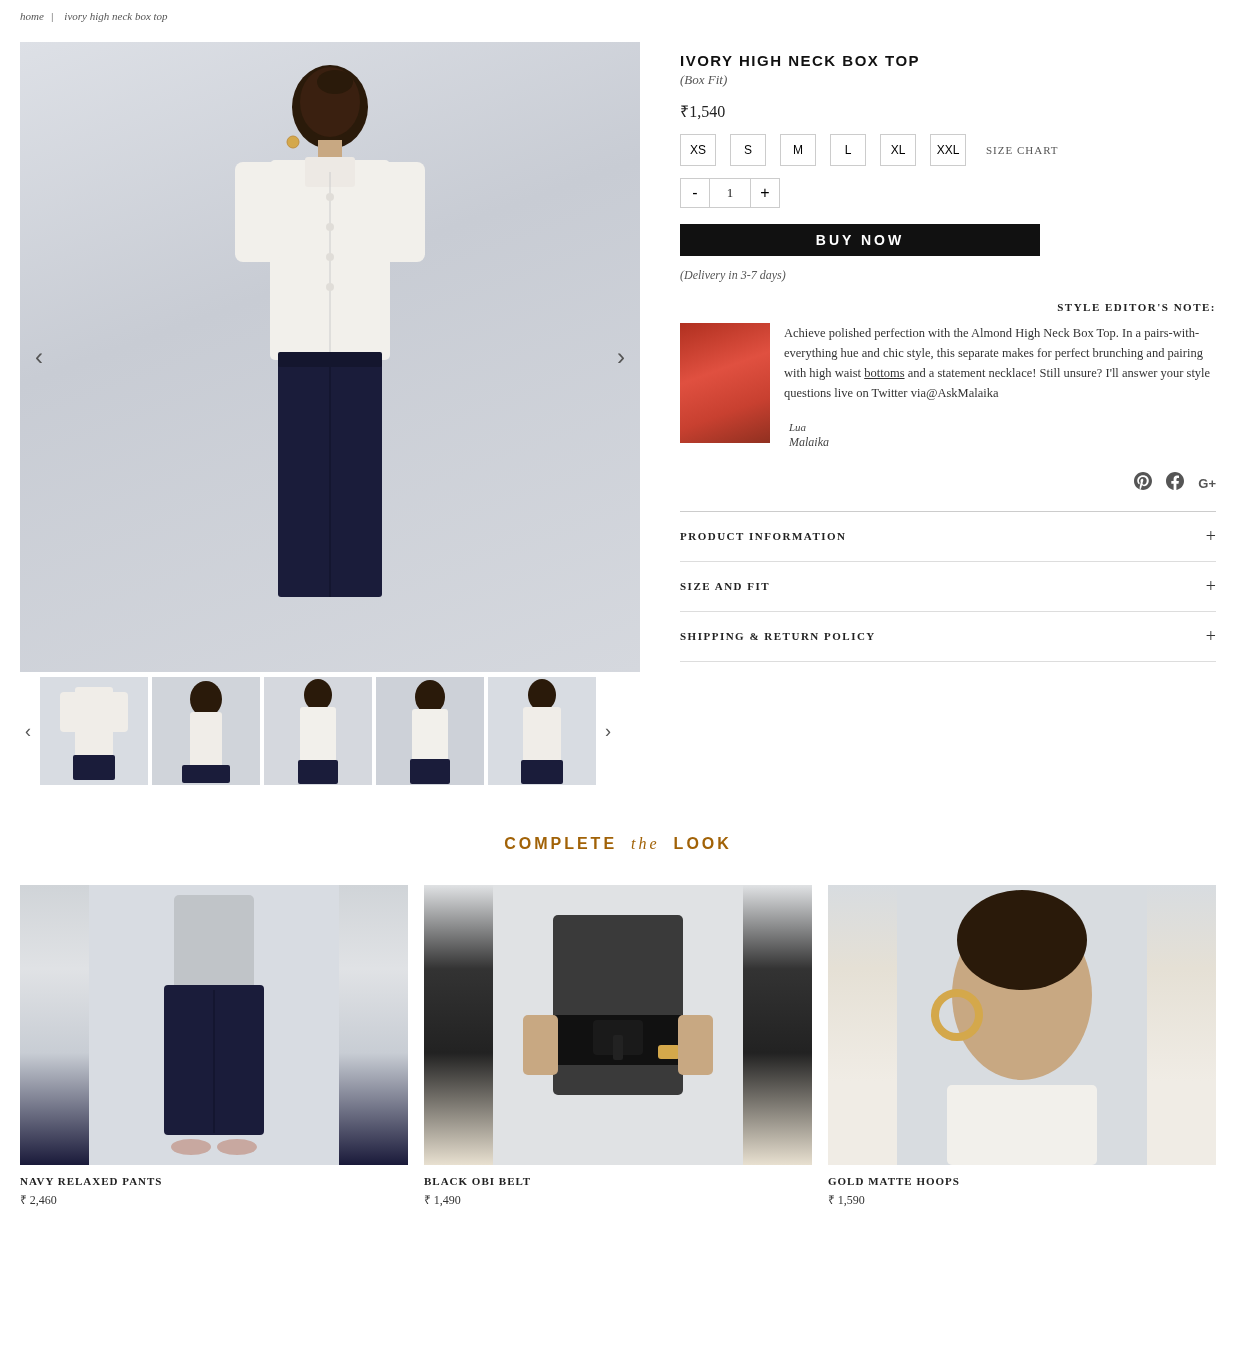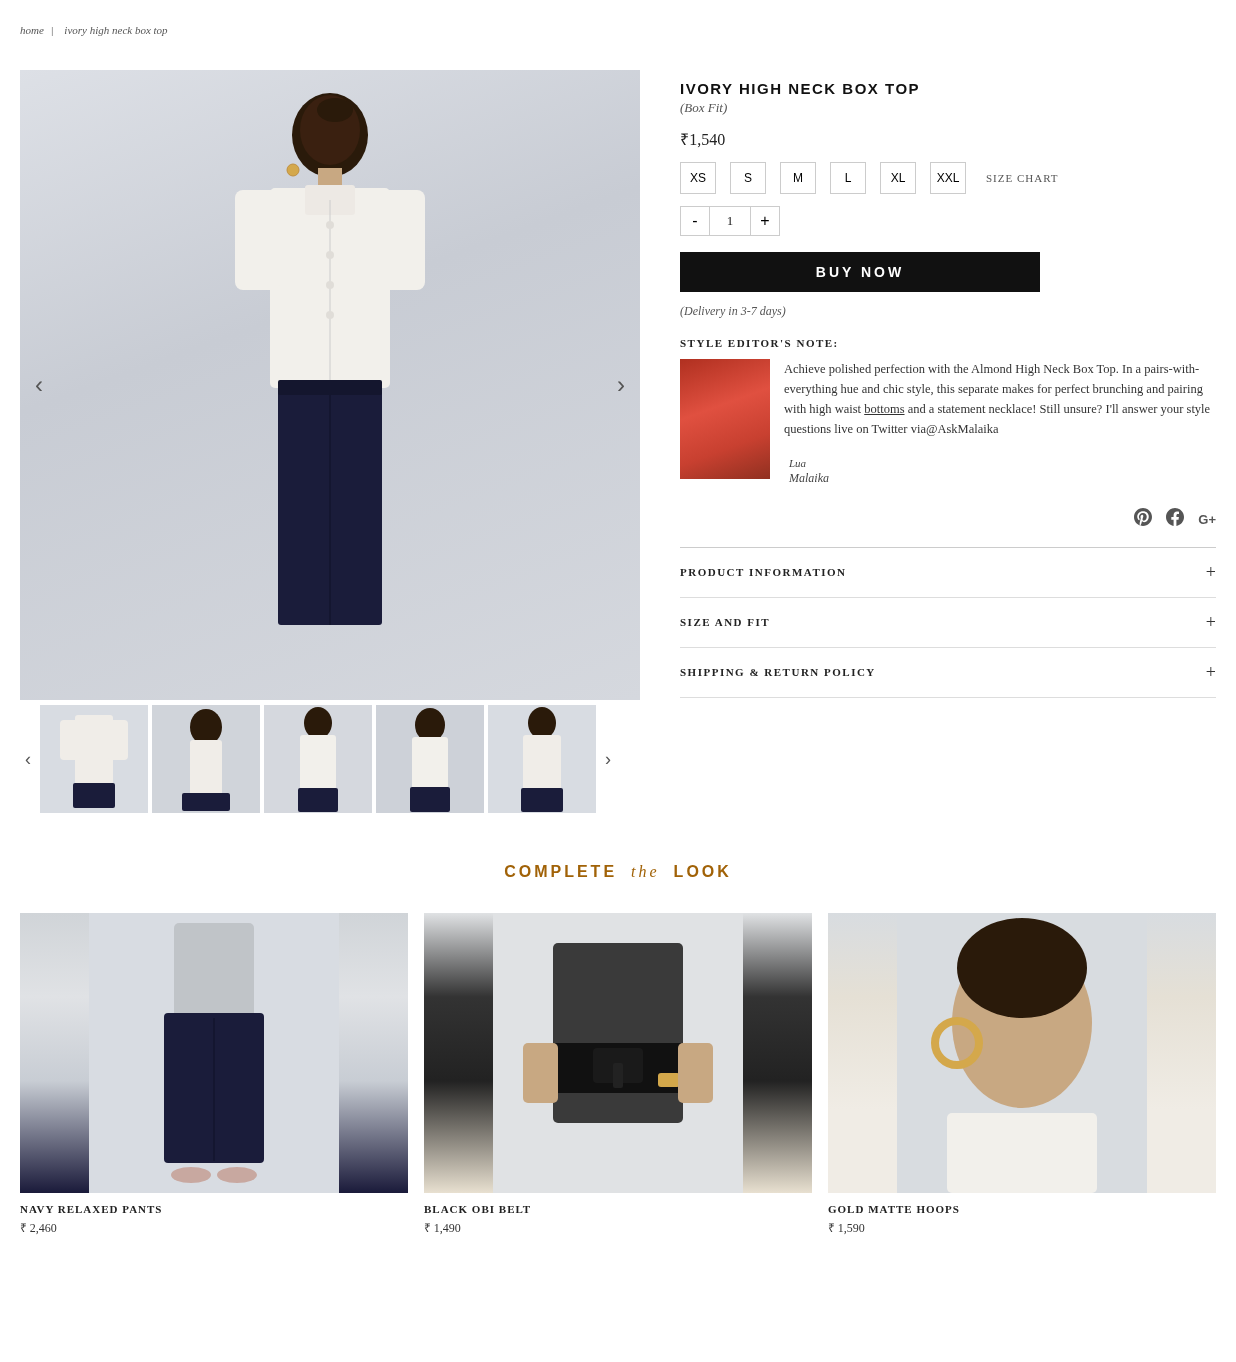--- a/index.html
+++ b/index.html
@@ -1,19 +1,19 @@
 <!DOCTYPE html>
 <html><head>
   <meta charset="utf-8">
   <style>
     * { margin: 0; padding: 0; box-sizing: border-box; }
     body { font-family: 'Georgia', serif; background: #fff; color: #222; font-size: 13px; width: 1236px; }
 
     
-    .breadcrumb { padding: 24px 20px; font-size: 11px; color: #555; font-style: italic; }
+    .breadcrumb { padding: 10px 20px; font-size: 11px; color: #555; font-style: italic; }
     .breadcrumb a { color: #555; text-decoration: none; }
     .breadcrumb span { margin: 0 4px; }
 
     
     .product-section { display: flex; padding: 10px 20px 30px 20px; gap: 40px; }
 
     
     .gallery { width: 620px; flex-shrink: 0; }
     .main-image-container { position: relative; width: 620px; height: 630px; background: #e8eaed; overflow: hidden; display: flex; align-items: center; justify-content: center; }
 
@@ -42,26 +42,26 @@
     .size-row { display: flex; align-items: center; gap: 14px; margin-bottom: 12px; }
     .size-btn { width: 36px; height: 32px; border: 1px solid #ccc; background: #fff; cursor: pointer; font-size: 12px; font-family: Arial, sans-serif; display: flex; align-items: center; justify-content: center; }
     .size-chart-link { font-size: 11px; color: #555; text-transform: uppercase; letter-spacing: 1px; margin-left: 6px; cursor: pointer; text-decoration: none; }
 
     
     .quantity-row { display: flex; align-items: center; gap: 0; margin-bottom: 16px; }
     .qty-btn { width: 30px; height: 30px; border: 1px solid #ccc; background: #fff; cursor: pointer; font-size: 16px; display: flex; align-items: center; justify-content: center; }
     .qty-value { width: 40px; height: 30px; border-top: 1px solid #ccc; border-bottom: 1px solid #ccc; border-left: none; border-right: none; display: flex; align-items: center; justify-content: center; font-size: 13px; }
 
     
-    .buy-now-btn { width: 360px; height: 40px; background: #111; color: #fff; border: none; font-size: 14px; font-weight: 700; letter-spacing: 3px; cursor: pointer; display: flex; align-items: center; justify-content: center; margin-bottom: 12px; }
+    .buy-now-btn { width: 360px; height: 32px; background: #111; color: #fff; border: none; font-size: 14px; font-weight: 700; letter-spacing: 3px; cursor: pointer; display: flex; align-items: center; justify-content: center; margin-bottom: 12px; }
 
     .delivery-text { font-size: 12px; color: #555; font-style: italic; margin-bottom: 18px; }
 
     
-    .style-note-label { font-size: 11px; font-weight: 700; letter-spacing: 1.5px; text-transform: uppercase; margin-bottom: 10px; }
+    .style-note-label { font-size: 11px; font-weight: 700; letter-spacing: 1.5px; text-transform: uppercase; margin-bottom: 10px; text-align: right; }
     .style-note-content { display: flex; gap: 14px; margin-bottom: 14px; justify-content: flex-end; }
     .style-editor-img { width: 90px; height: 120px; background: linear-gradient(135deg, #c0392b, #e74c3c, #c0392b); flex-shrink: 0; position: relative; overflow: hidden; }
     .editor-figure { width: 100%; height: 100%; background: linear-gradient(160deg, #b03020 0%, #e05040 40%, #c84030 70%, #903020 100%); }
     .style-note-text { font-size: 12.5px; line-height: 1.6; color: #333; flex: 1; }
     .style-note-text .underline { text-decoration: underline; }
     .signature { margin-top: 8px; font-style: italic; font-size: 13px; color: #444; }
 
     
     .social-row { display: flex; justify-content: flex-end; gap: 14px; margin-bottom: 16px; align-items: center; }
     .social-icon { font-size: 18px; color: #555; cursor: pointer; }

